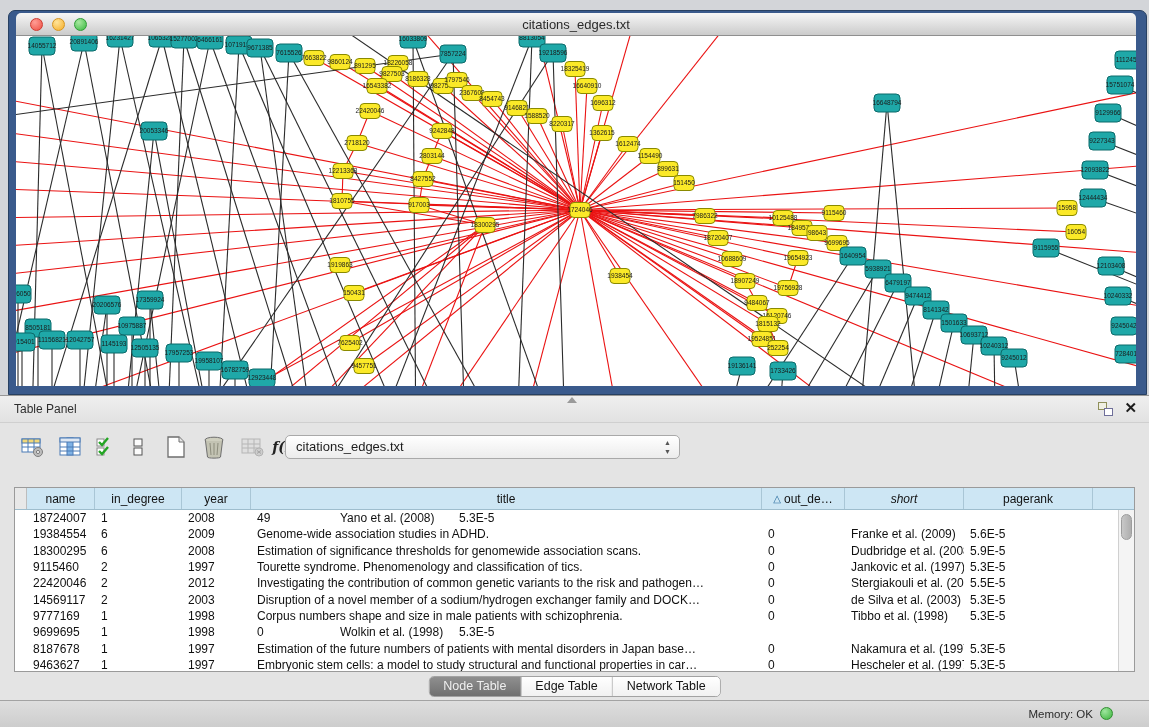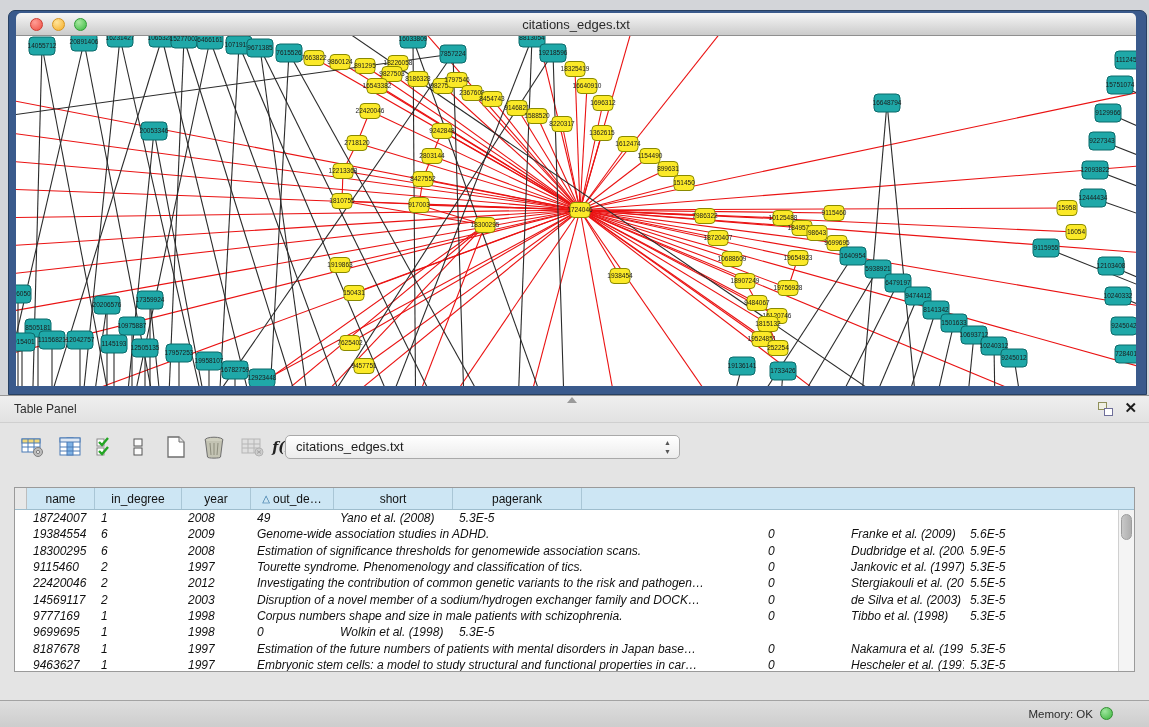--- a/index.html
+++ b/index.html
@@ -47,21 +47,21 @@
   #table-select .arrows { position:absolute; right:8px; top:2px; font-size:7px; color:#555; line-height:9px; text-align:center; }
 
   
   #data-table { position:absolute; left:14px; top:91px; width:1121px; height:185px;
     background:#fff; border:1px solid #9a9a9a; overflow:hidden; font-size:12px; }
   #header-row { display:flex; height:22px; background:#cde6f4; border-bottom:1px solid #9ebdcd; }
   .hcell { border-right:1px solid #a9c6d6; display:flex; align-items:center;
     justify-content:center; color:#111; overflow:hidden; white-space:nowrap;text-align:center; }
   .hcell.gutter { background:#e8e8e8; border-right:1px solid #bdbdbd; }
   .sort-tri { color:#2a6d9e; font-size:10px; margin-right:3px; }
-  .trow { display:flex; height:16.3px; align-items:center; color:#101010;font-style:italic; }
+  .trow { display:flex; height:16.3px; align-items:center; color:#101010; }
   .tcell { overflow:hidden; white-space:nowrap; padding-left:6px; }
   #vscroll { position:absolute; right:0; top:22px; bottom:0; width:16px;
     background:#f4f4f4; border-left:1px solid #d0d0d0; }
   #vscroll .thumb { position:absolute; left:2px; top:4px; width:11px; height:26px;
     background:linear-gradient(90deg,#c8c8c8,#aeaeae); border-radius:6px; border:1px solid #9d9d9d; }
 
   
   #table-tabs { position:absolute; left:50%; transform:translateX(-50%); top:280px;
     display:flex; height:21px; border:1px solid #a2a2a2; border-radius:5px; overflow:hidden;
     background:#fff; font-size:12.5px; }
@@ -774,25 +774,28 @@
         <div class="hcell gutter" style="width: 12px;"></div>
         <div class="hcell" style="width: 68px;">
           <span>name</span>
         </div>
         <div class="hcell" style="width: 87px;">
           <span>in_degree</span>
         </div>
         <div class="hcell" style="width: 69px;">
           <span>year</span>
         </div>
+        <div class="hcell" style="width: 511px;">
+          <span>title</span>
+        </div>
         <div class="hcell" style="width: 83px;">
           <span class="sort-tri">△</span>
           <span>out_de…</span>
         </div>
-        <div class="hcell" style="width: 119px;">
+        <div class="hcell" style="width: 119px; font-style: italic;">
           <span>short</span>
         </div>
         <div class="hcell" style="width: 129px;">
           <span>pagerank</span>
         </div>
       </div>
     <div id="table-body">
         <div class="trow">
           <div class="tcell" style="width: 12px; padding: 0px;"></div>
           <div class="tcell" style="width: 68px;">18724007</div>
@@ -890,18 +893,23 @@
           <div class="tcell" style="width: 83px;">0</div>
           <div class="tcell" style="width: 119px;">Hescheler et al. (1997)</div>
           <div class="tcell" style="width: 129px;">5.3E-5</div>
         </div>
       </div>
     <div id="vscroll">
       <div class="thumb"></div>
     </div>
   </div>
 
+  <div id="table-tabs">
+      <div class="seg active">Node Table</div>
+      <div class="seg">Edge Table</div>
+      <div class="seg">Network Table</div>
+    </div>
 </div>
 
 <div id="status-bar">
   <span id="memory-status">Memory: OK</span>
   <span id="memory-dot"></span>
 </div>
 
 </body></html>

